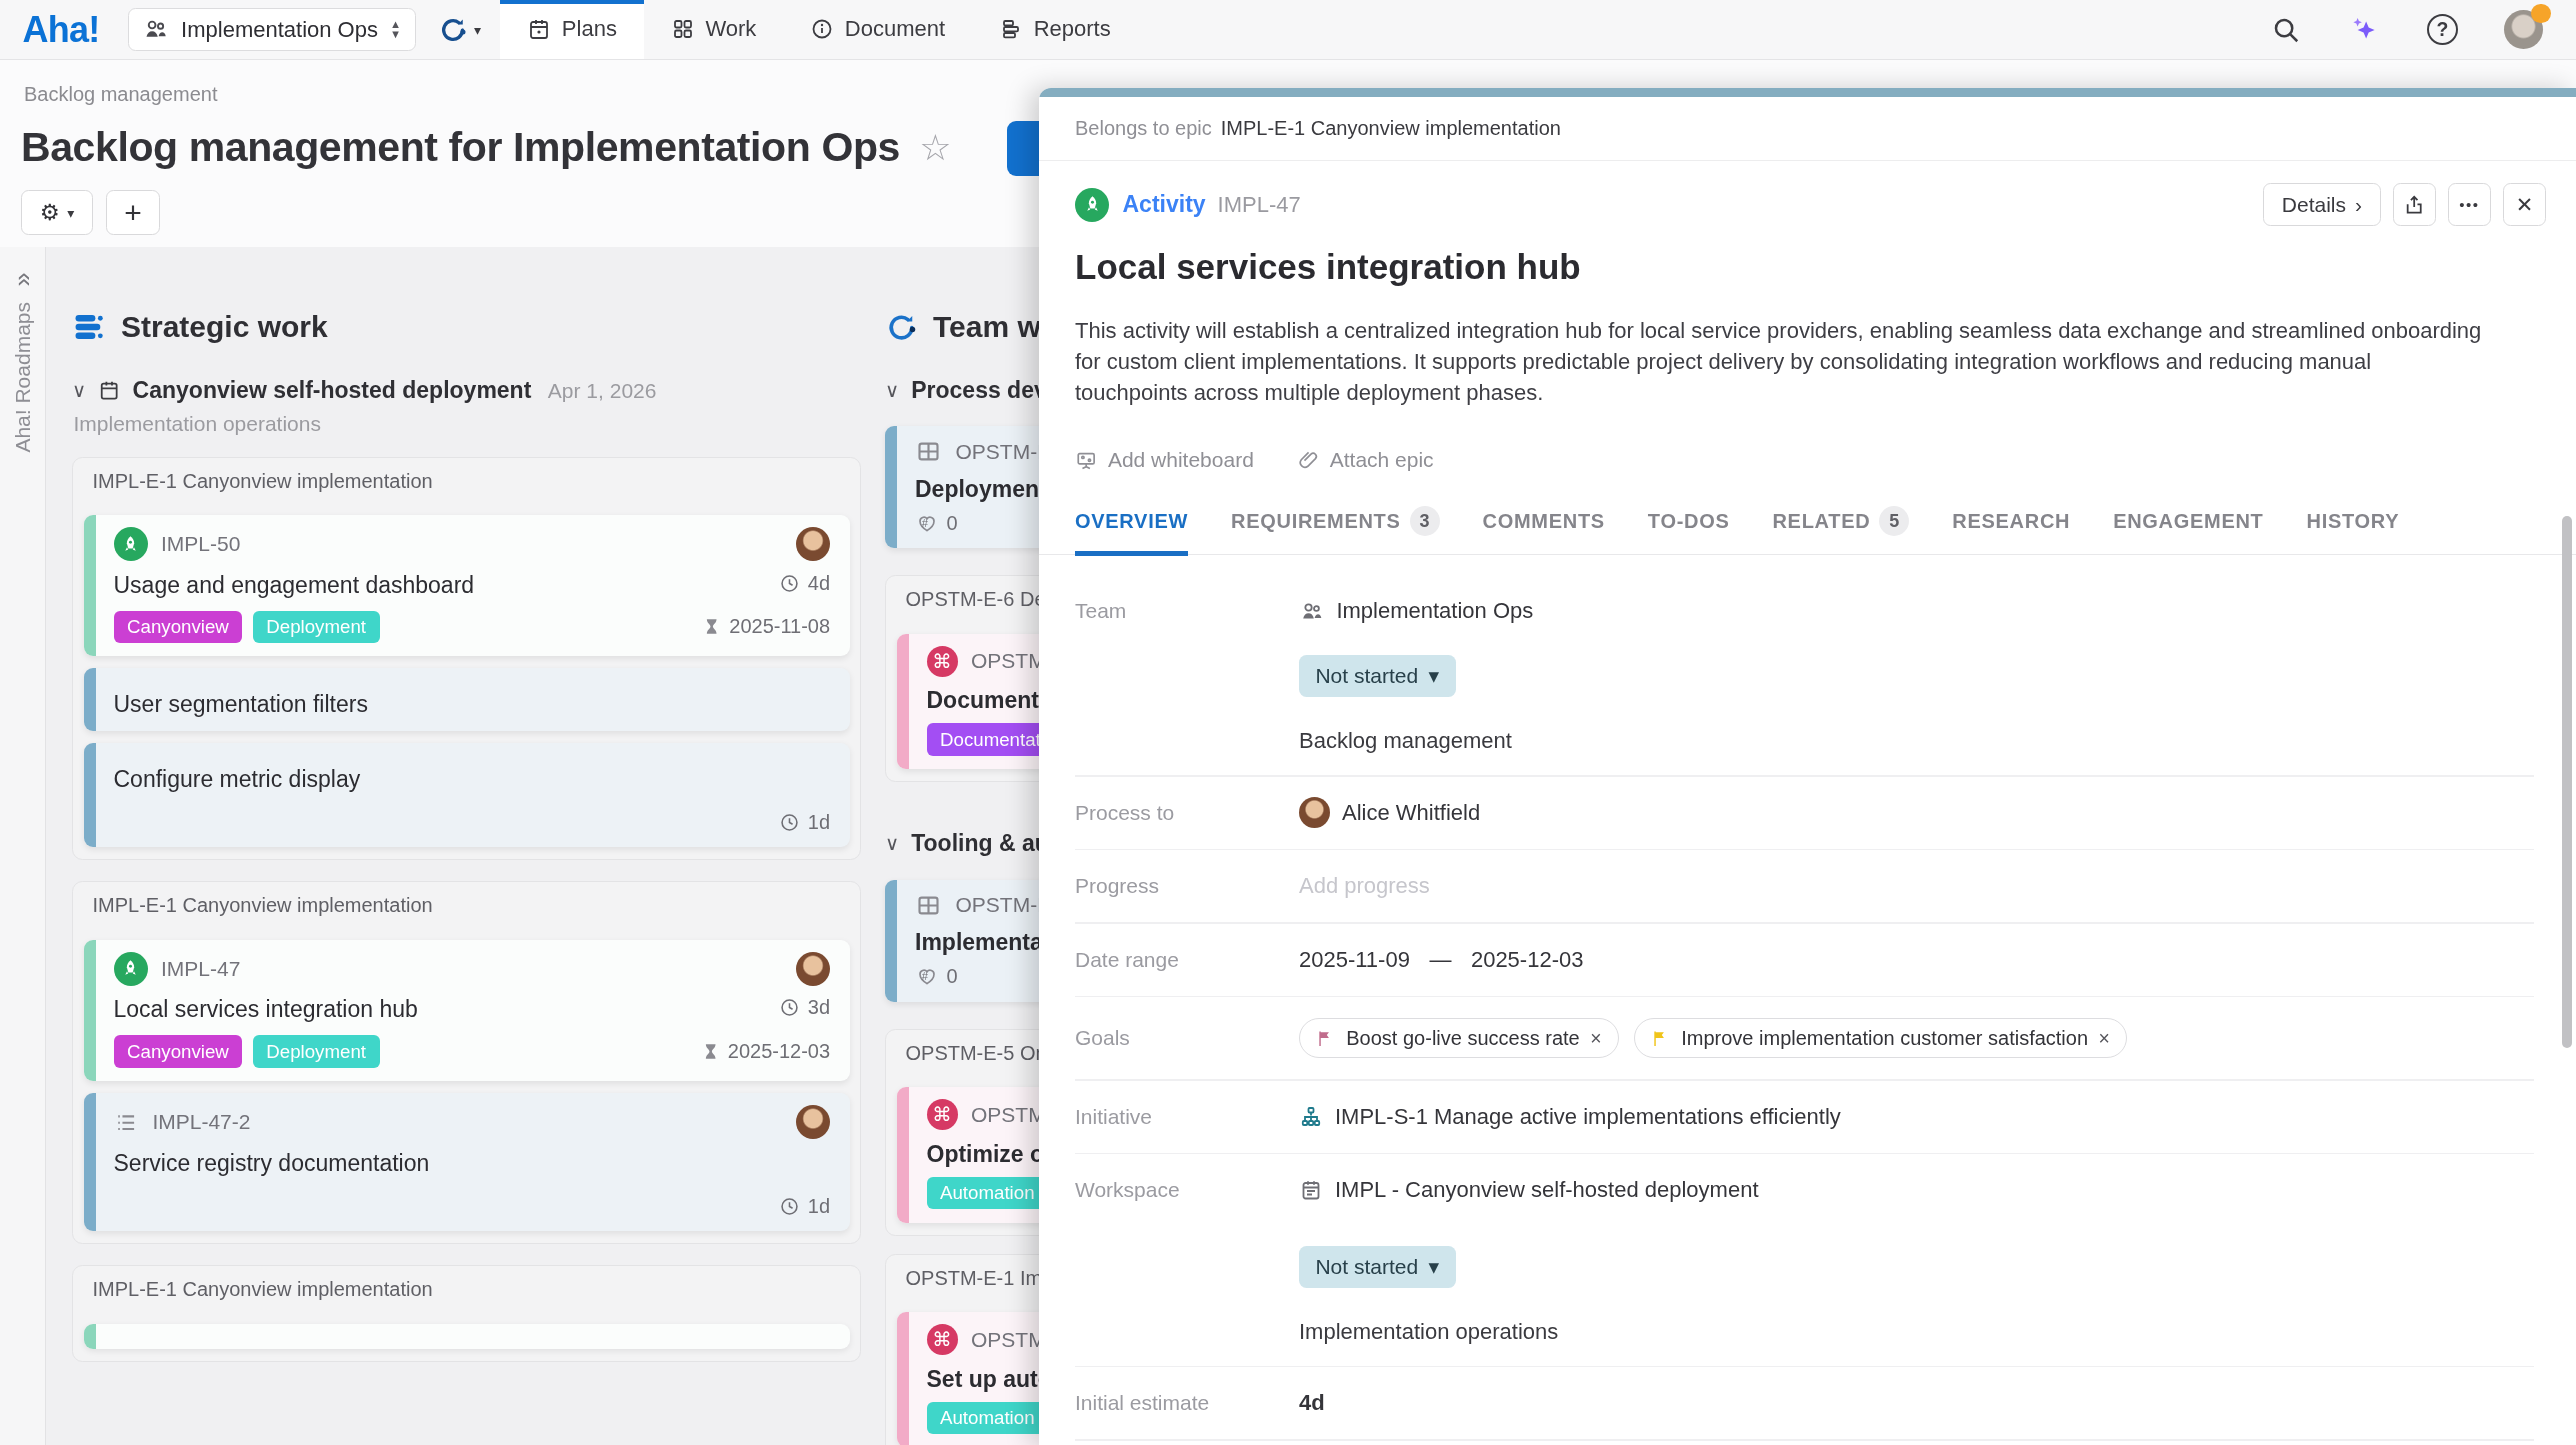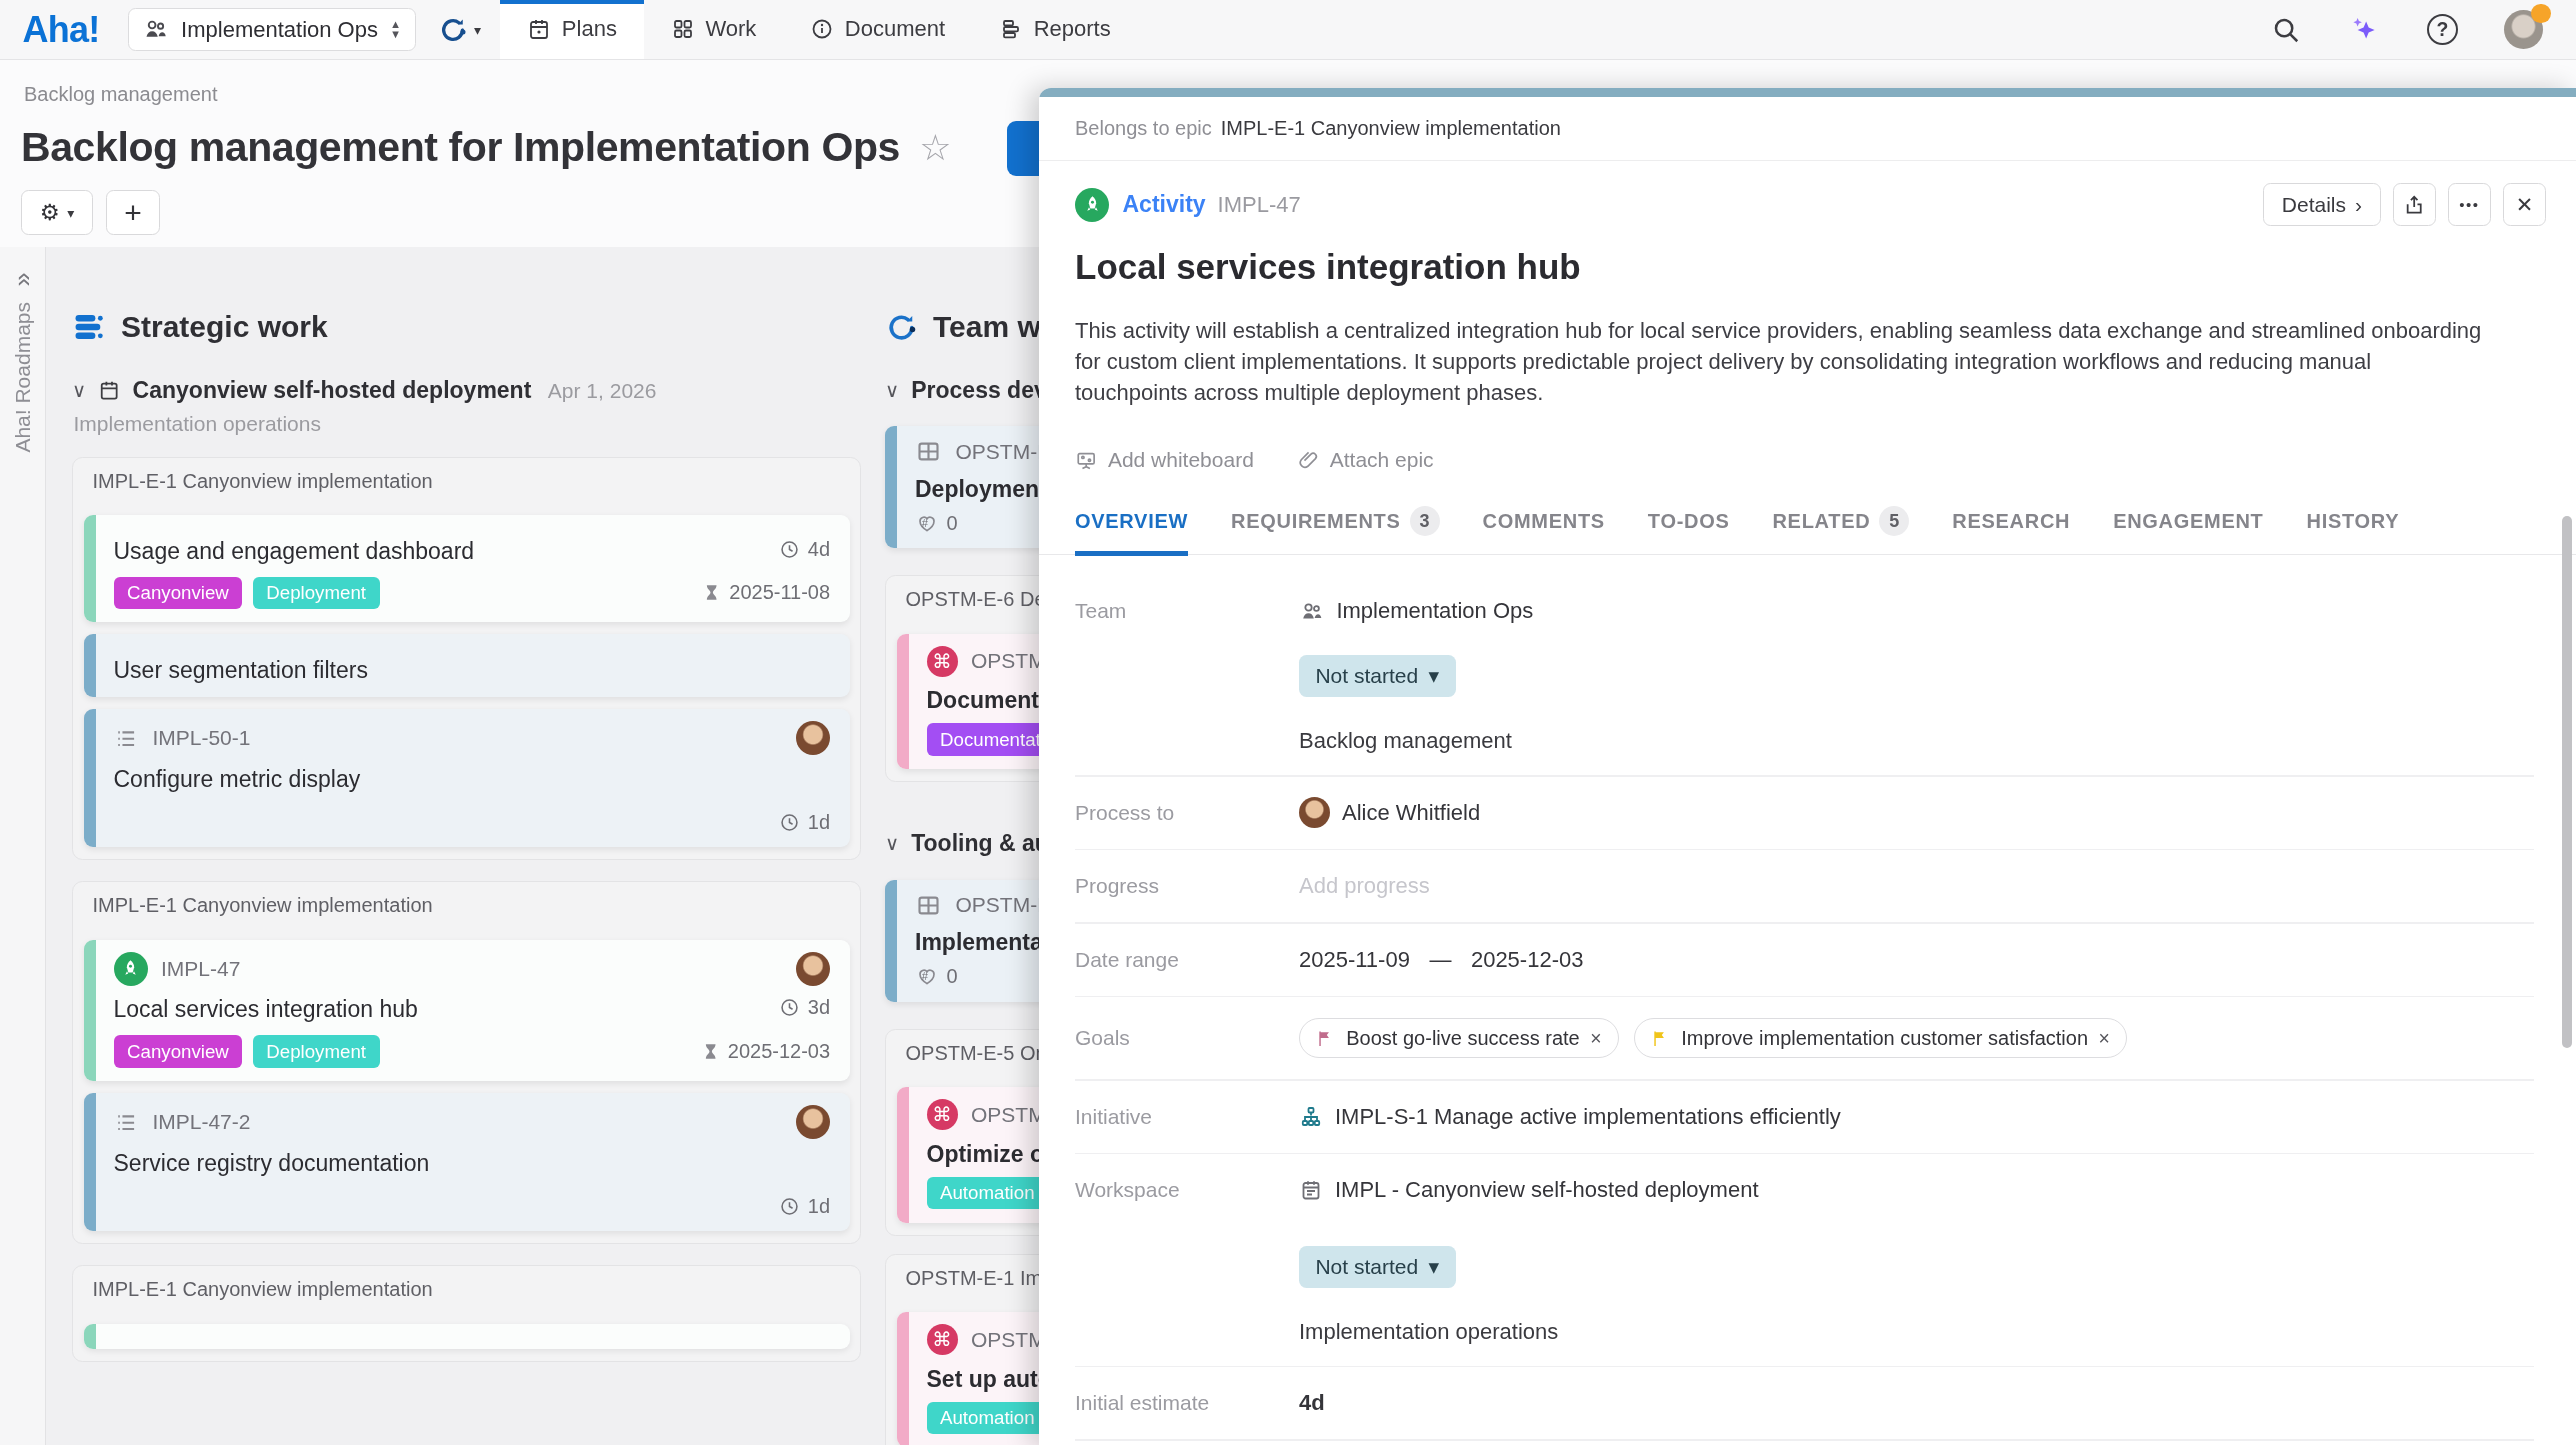--- a/index.html
+++ b/index.html
@@ -258,20 +258,31 @@
         </span>
       <span class="sect-name">Canyonview self-hosted deployment</span>
       <span class="sect-date">Apr 1, 2026</span>
     </div>
     <div class="sect-sub">Implementation operations</div>
 
     <div class="group">
       <div class="group-head">IMPL-E-1 Canyonview implementation</div>
       <div class="card">
         <span class="accent"></span>
+        <div class="card-head">
+          <span class="type-circ green">
+              <svg width="21" height="21" viewBox="0 0 24 24">
+                <path d="M12 2.5c2.6 2 4.2 5 4.2 8.2l-1.7 6h-5L7.8 10.7c0-3.2 1.6-6.2 4.2-8.2z" fill="#fff"></path>
+                <circle cx="12" cy="9.5" r="1.7" fill="#27a85f"></circle>
+                <path d="M8 15l-2 4 3.4-1.4M16 15l2 4-3.4-1.4" fill="#fff"></path>
+              </svg>
+            </span>
+          <span class="cid">IMPL-50</span>
+          <span class="avatar"></span>
+        </div>
         <div class="ctitle-row">
           <span class="ctitle">Usage and engagement dashboard</span>
           <span class="meta">
               <span>
                 <svg width="21" height="21" viewBox="0 0 24 24" fill="none" stroke="#6e6e74" stroke-width="1.8">
                   <circle cx="12" cy="12" r="8.5"></circle>
                   <path d="M12 7v5l3.5 2"></path>
                 </svg>
               </span>
               <span>4d</span>
@@ -291,30 +302,20 @@
         </div>
       </div>
       <div class="card req">
         <span class="accent"></span>
         <div class="ctitle-row">
             <span class="ctitle">User segmentation filters</span>
           </div>
       </div>
       <div class="card req">
         <span class="accent"></span>
-        <div class="card-head">
-          <span>
-              <svg width="25.4" height="25.4" viewBox="0 0 24 24" fill="none" stroke="#8a8a90" stroke-width="2">
-                <path d="M8 6h11M8 12h11M8 18h11"></path>
-                <path d="M4 6h1.5M4 12h1.5M4 18h1.5"></path>
-              </svg>
-            </span>
-          <span class="cid">IMPL-50-1</span>
-          <span class="avatar"></span>
-        </div>
         <div class="ctitle-row">
             <span class="ctitle">Configure metric display</span>
           </div>
         <div class="req-dur">
             <span class="meta">
               <span>
                 <svg width="21" height="21" viewBox="0 0 24 24" fill="none" stroke="#6e6e74" stroke-width="1.8">
                   <circle cx="12" cy="12" r="8.5"></circle>
                   <path d="M12 7v5l3.5 2"></path>
                 </svg>

